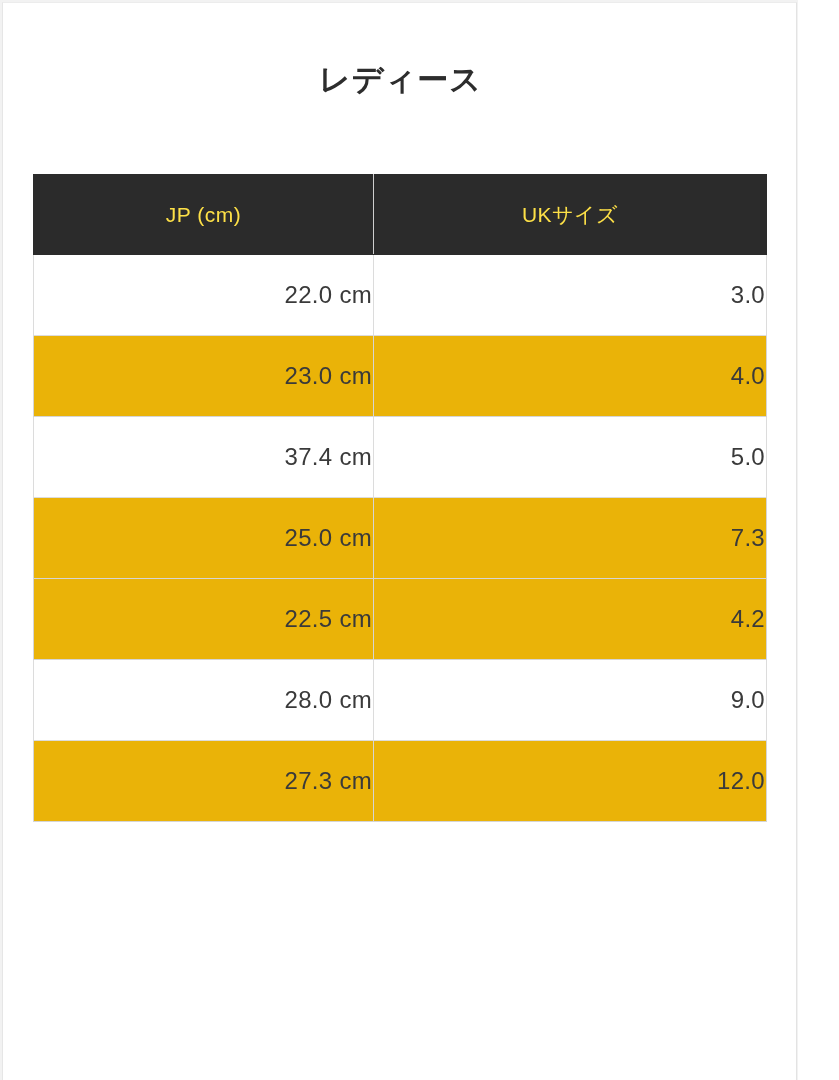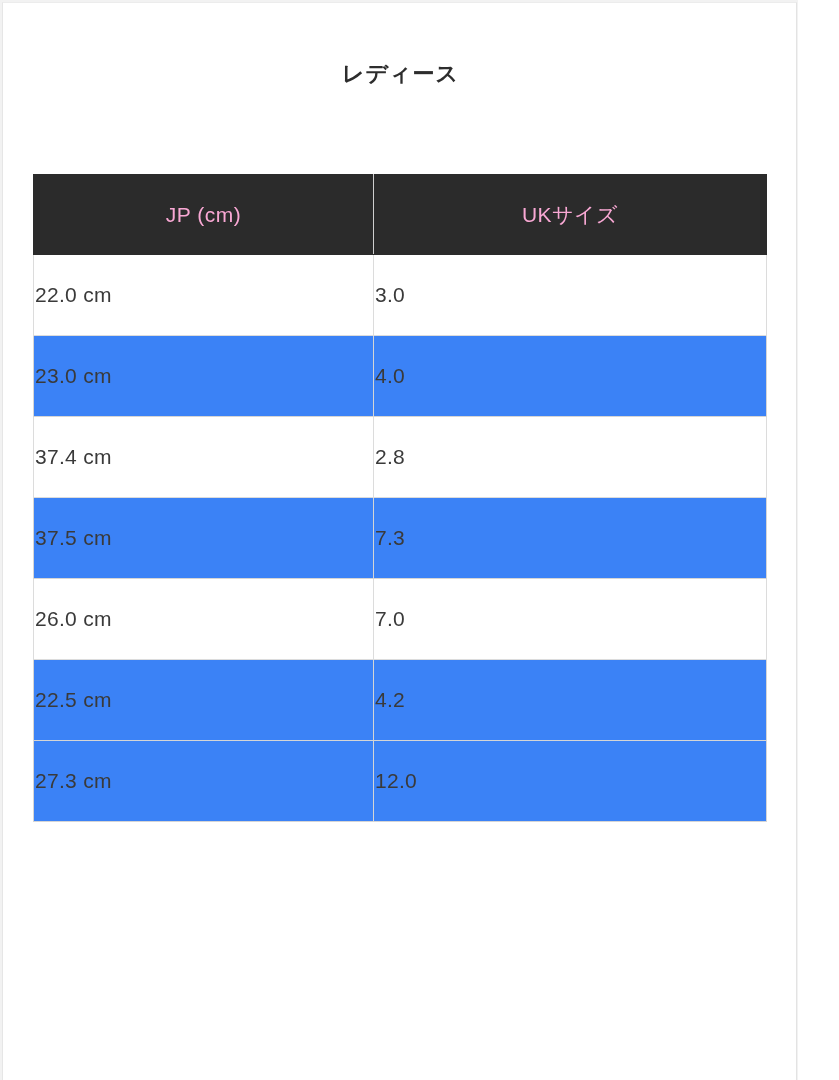--- a/index.html
+++ b/index.html
@@ -45,21 +45,21 @@
     height: 1080px;
     background: #ffffff;
   }
 
   #page-title {
     position: absolute;
     left: 0;
     top: 58px;
     width: 795px;
     text-align: center;
-    font-size: 22px;
+    font-size: 31px;
     font-weight: 700;
     color: #2d2d2d;
     letter-spacing: 1px;
     line-height: 1.2;
   }
 
   #size-table-wrap {
     position: absolute;
     left: 30px;
     top: 171px;
@@ -70,46 +70,46 @@
     border-collapse: collapse;
     width: 733px;
     table-layout: fixed;
   }
 
   table.size-table col.col-jp { width: 340px; }
   table.size-table col.col-uk { width: 393px; }
 
   table.size-table thead th {
     background: #2b2b2b;
-    color: #f9a8d4;
+    color: #fde047;
     font-size: 21px;
     font-weight: 400;
     height: 77px;
     text-align: center;
     vertical-align: middle;
     border: 1px solid #2b2b2b;
     letter-spacing: 0.5px;
   }
   table.size-table thead th.th-jp {
     border-right: 1px solid #cfcfcf;
   }
 
   table.size-table tbody td {
     height: 78px;
-    text-align: left;
+    text-align: right;
     vertical-align: middle;
-    font-size: 21px;
+    font-size: 24px;
     color: #3a3a3a;
     border: 1px solid #dcdcdc;
     background: #ffffff;
     letter-spacing: 0.3px;
   }
 
   table.size-table tbody tr.alt td {
-    background: #3b82f6;
+    background: #eab308;
     border-color: #d5d5d5;
   }
 
   table.size-table tbody td.cell-jp {
     border-left: 1px solid #dcdcdc;
   }
   table.size-table tbody tr.alt td.cell-jp {
     border-left: 1px solid #d5d5d5;
   }
 </style>
@@ -141,33 +141,33 @@
         <tr>
               <td class="cell-jp">22.0 cm</td>
               <td class="cell-uk">3.0</td>
             </tr>
             <tr class="alt">
               <td class="cell-jp">23.0 cm</td>
               <td class="cell-uk">4.0</td>
             </tr>
             <tr>
               <td class="cell-jp">37.4 cm</td>
-              <td class="cell-uk">2.8</td>
+              <td class="cell-uk">5.0</td>
             </tr>
             <tr class="alt">
-              <td class="cell-jp">37.5 cm</td>
+              <td class="cell-jp">25.0 cm</td>
               <td class="cell-uk">7.3</td>
-            </tr>
-            <tr>
-              <td class="cell-jp">26.0 cm</td>
-              <td class="cell-uk">7.0</td>
             </tr>
             <tr class="alt">
               <td class="cell-jp">22.5 cm</td>
               <td class="cell-uk">4.2</td>
+            </tr>
+            <tr>
+              <td class="cell-jp">28.0 cm</td>
+              <td class="cell-uk">9.0</td>
             </tr>
             <tr class="alt">
               <td class="cell-jp">27.3 cm</td>
               <td class="cell-uk">12.0</td>
             </tr>
           </tbody>
       </table>
     </div>
 
   </div>

